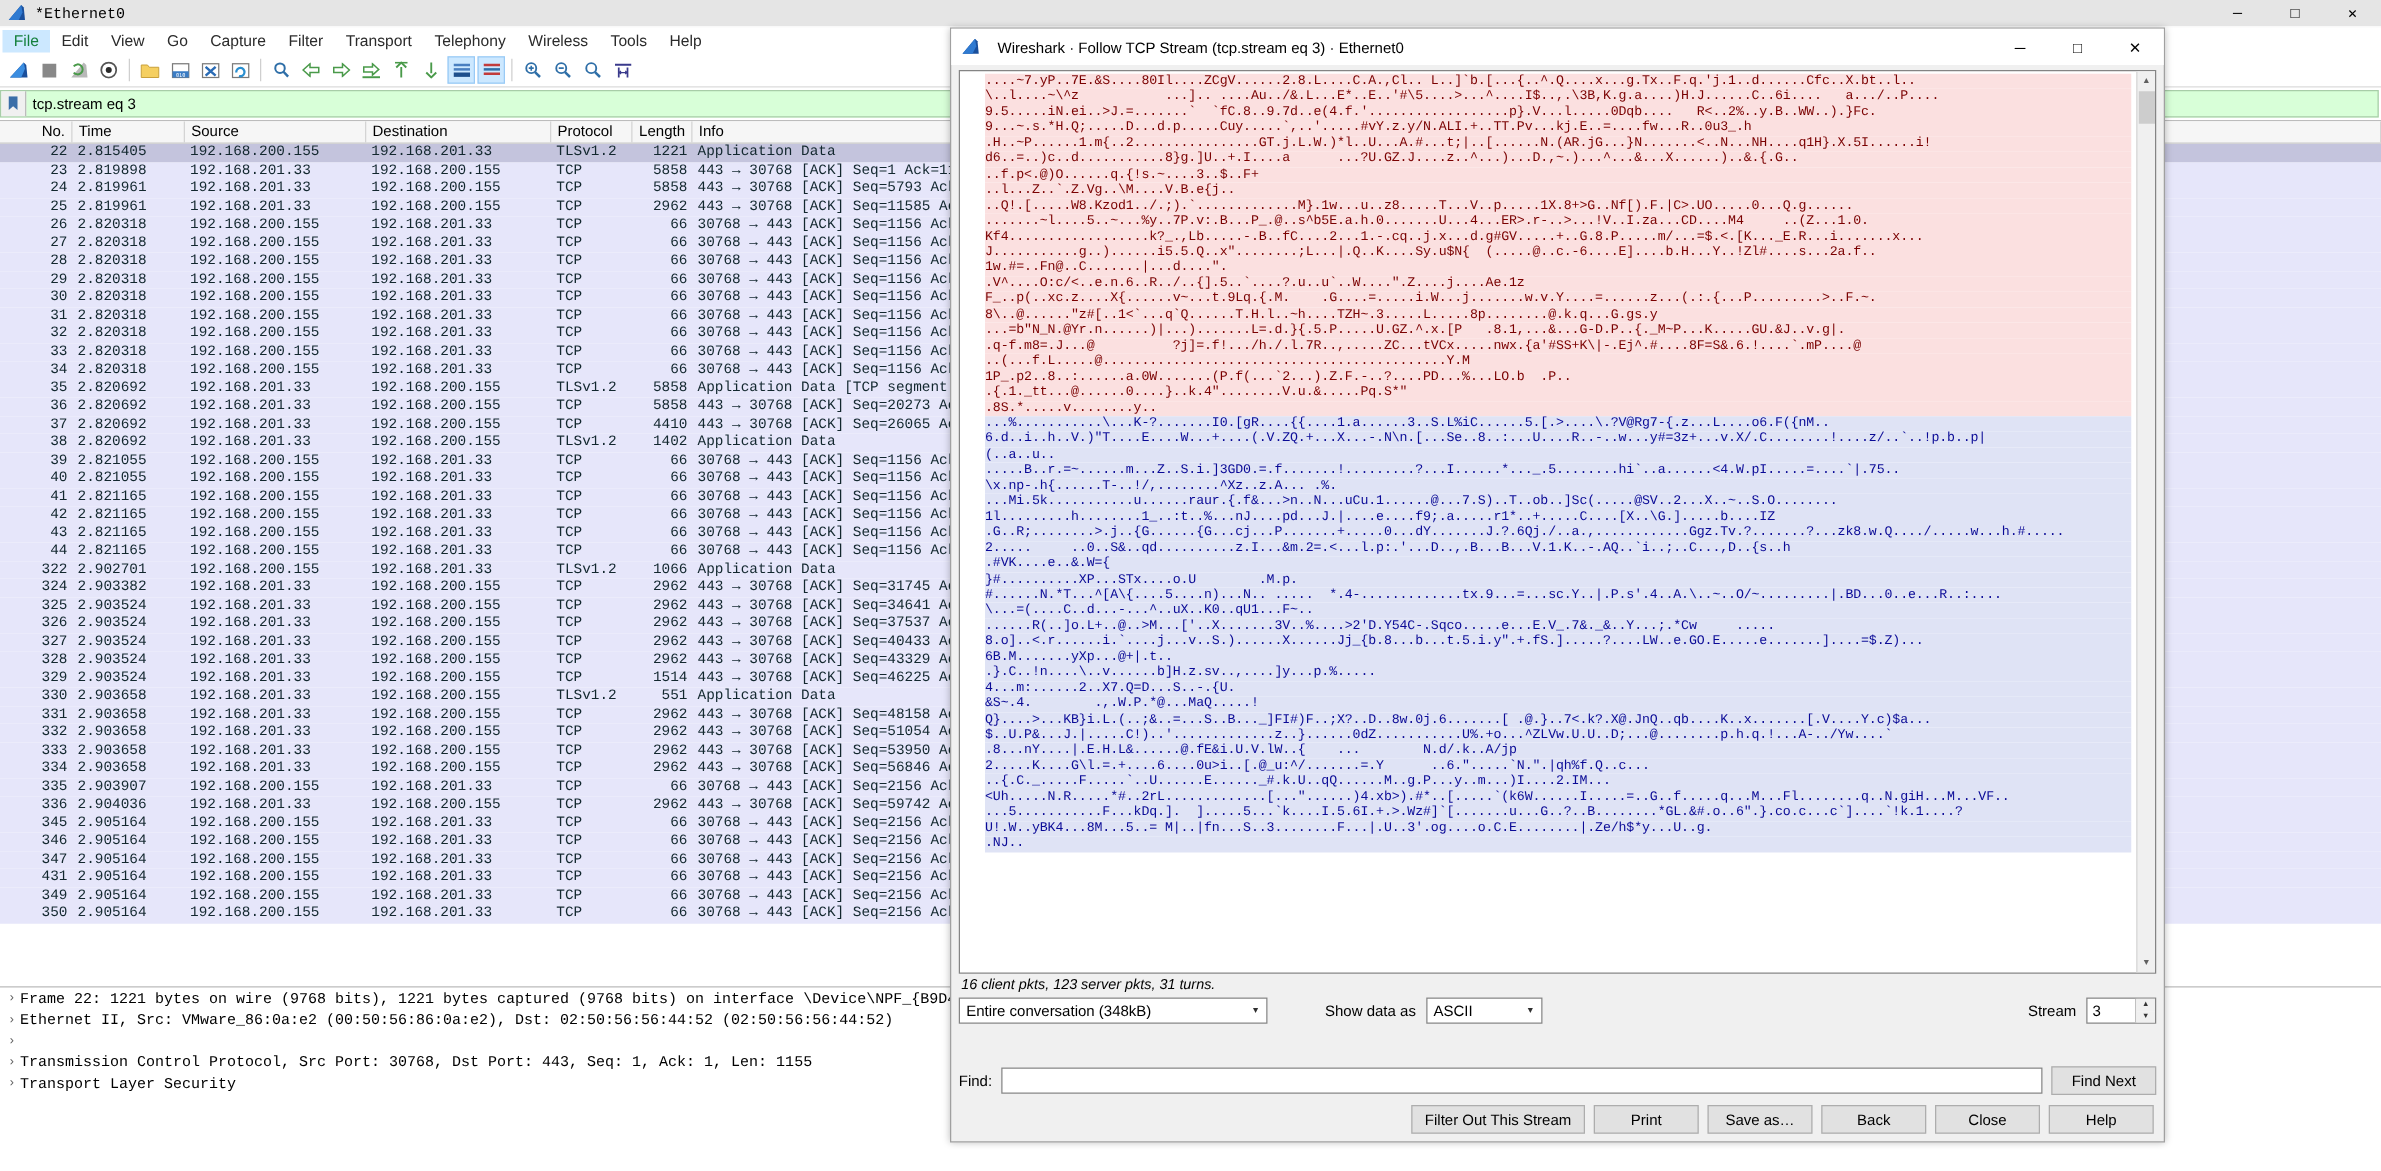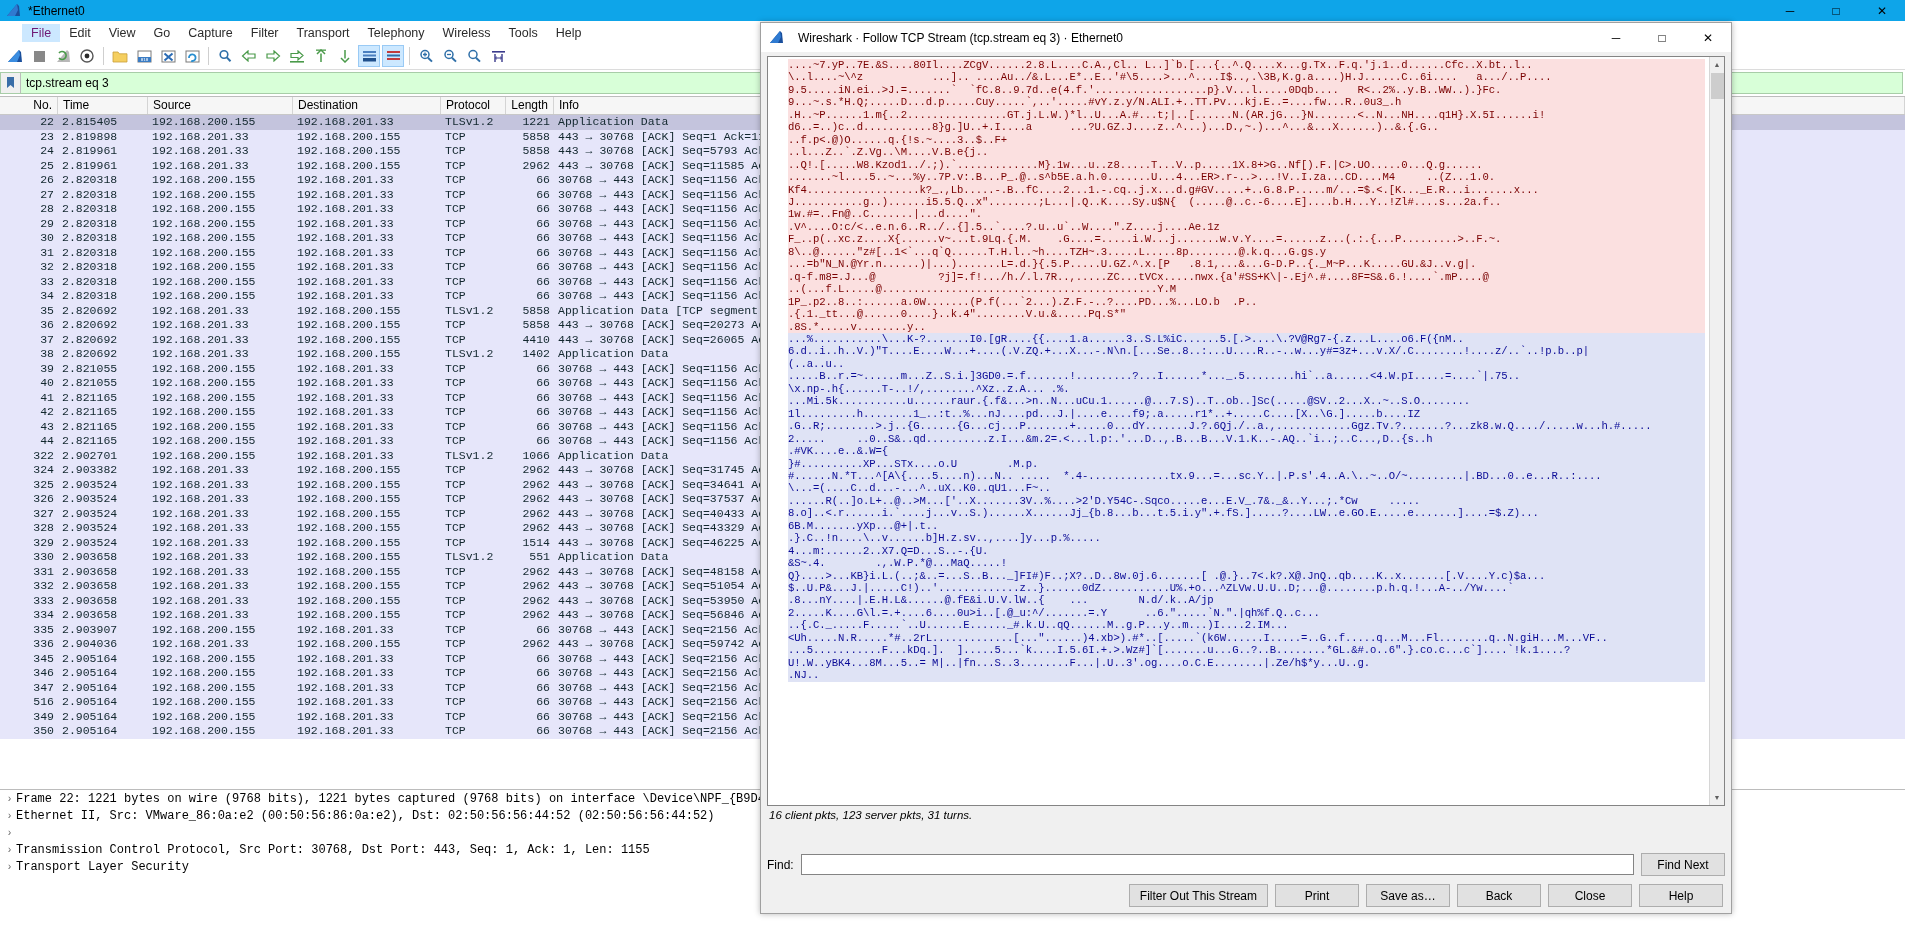--- a/index.html
+++ b/index.html
@@ -17,25 +17,26 @@
   #main-window {
     position: absolute; left: 0; top: 0;
     width: 1905px; height: 937px;
     background: #ffffff;
     display: flex; flex-direction: column;
   }
 
   
   #main-titlebar {
     height: 22px;
-    background: #0ea5e9;
+    background: #e5e5e5;
     display: flex; align-items: center;
     padding-left: 6px;
     border-bottom: 1px solid #ffffff;
     flex: 0 0 auto;
+    font-family: Liberation Mono, monospace;
   }
   .shark-logo {
     width: 15px; height: 13px; margin-right: 7px;
     position: relative; flex: 0 0 auto;
   }
   .shark-logo svg { display: block; }
   #main-title-text { font-size: 12px; color: #000; }
   #main-window-controls {
     margin-left: auto; display: flex; height: 100%;
   }
@@ -47,21 +48,21 @@
 
   
   #menubar {
     height: 21px; display: flex; align-items: center;
     background: #ffffff; padding-left: 2px;
     flex: 0 0 auto;
   }
   .menu-item {
     padding: 2px 9px; font-size: 12.5px; color: #2b2b2b;
   }
-  .menu-item.active { background: #cce8ff; color: #701a75; margin-left: 20px; }
+  .menu-item.active { background: #cce8ff; color: #15803d; }
 
   
   #toolbar {
     height: 27px; display: flex; align-items: center;
     background: #ffffff; padding-left: 3px;
     border-bottom: 1px solid #dcdcdc;
     flex: 0 0 auto;
   }
   .tb-icon {
     width: 22px; height: 22px; margin: 0 1px;
@@ -816,21 +817,21 @@
         <div class="prow">
           <div class="c-no">347</div>
           <div class="c-time">2.905164</div>
           <div class="c-src">192.168.200.155</div>
           <div class="c-dst">192.168.201.33</div>
           <div class="c-proto">TCP</div>
           <div class="c-len">66</div>
           <div class="c-info">30768 → 443 [ACK] Seq=2156 Ack=37537 Win=108 Len=0 T</div>
         </div>
         <div class="prow">
-          <div class="c-no">516</div>
+          <div class="c-no">431</div>
           <div class="c-time">2.905164</div>
           <div class="c-src">192.168.200.155</div>
           <div class="c-dst">192.168.201.33</div>
           <div class="c-proto">TCP</div>
           <div class="c-len">66</div>
           <div class="c-info">30768 → 443 [ACK] Seq=2156 Ack=38985 Win=107 Len=0 T</div>
         </div>
         <div class="prow">
           <div class="c-no">349</div>
           <div class="c-time">2.905164</div>
@@ -898,20 +899,39 @@
       <div id="stream-text"><span class="sv-server">....~7.yP..7E.&amp;S....80Il....ZCgV......2.8.L....C.A.,Cl.. L..]`b.[...{..^.Q....x...g.Tx..F.q.'j.1..d......Cfc..X.bt..l..</span><span class="sv-server">\..l....~\^z           ...].. ....Au../&amp;.L...E*..E..'#\5....&gt;...^....I$..,.\3B,K.g.a....)H.J......C..6i....   a.../..P....</span><span class="sv-server">9.5.....iN.ei..&gt;J.=.......`  `fC.8..9.7d..e(4.f.'..................p}.V...l.....0Dqb....   R&lt;..2%..y.B..WW..).}Fc.</span><span class="sv-server">9...~.s.*H.Q;.....D...d.p.....Cuy.....`,..'.....#vY.z.y/N.ALI.+..TT.Pv...kj.E..=....fw...R..0u3_.h</span><span class="sv-server">.H..~P......1.m{..2................GT.j.L.W.)*l..U...A.#...t;|..[......N.(AR.jG...}N.......&lt;..N...NH....q1H}.X.5I......i!</span><span class="sv-server">d6..=..)c..d...........8}g.]U..+.I....a      ...?U.GZ.J....z..^...)...D.,~.)...^...&amp;...X......)..&amp;.{.G..</span><span class="sv-server">..f.p&lt;.@)O......q.{!s.~....3..$..F+</span><span class="sv-server">..l...Z..`.Z.Vg..\M....V.B.e{j..</span><span class="sv-server">..Q!.[.....W8.Kzod1../.;).`.............M}.1w...u..z8.....T...V..p.....1X.8+&gt;G..Nf[).F.|C&gt;.UO.....0...Q.g......</span><span class="sv-server">.......~l....5..~...%y..7P.v:.B...P_.@..s^b5E.a.h.0.......U...4...ER&gt;.r-..&gt;...!V..I.za...CD....M4     ..(Z...1.0.</span><span class="sv-server">Kf4..................k?_.,Lb.....-.B..fC....2...1.-.cq..j.x...d.g#GV.....+..G.8.P.....m/...=$.&lt;.[K..._E.R...i.......x...</span><span class="sv-server">J...........g..)......i5.5.Q..x"........;L...|.Q..K....Sy.u$N{  (.....@..c.-6....E]....b.H...Y..!Zl#....s...2a.f..</span><span class="sv-server">1w.#=..Fn@..C.......|...d....".</span><span class="sv-server">.V^....O:c/&lt;..e.n.6..R../..{].5..`....?.u..u`..W....".Z....j....Ae.1z</span><span class="sv-server">F_..p(..xc.z....X{......v~...t.9Lq.{.M.    .G....=.....i.W...j.......w.v.Y....=......z...(.:.{...P.........&gt;..F.~.</span><span class="sv-server">8\..@......"z#[..1&lt;`...q`Q......T.H.l..~h....TZH~.3.....L.....8p........@.k.q...G.gs.y</span><span class="sv-server">...=b"N_N.@Yr.n......)|...).......L=.d.}{.5.P.....U.GZ.^.x.[P   .8.1,...&amp;...G-D.P..{._M~P...K.....GU.&amp;J..v.g|.</span><span class="sv-server">.q-f.m8=.J...@          ?j]=.f!.../h./.l.7R..,.....ZC...tVCx.....nwx.{a'#SS+K\|-.Ej^.#....8F=S&amp;.6.!....`.mP....@</span><span class="sv-server">..(...f.L.....@............................................Y.M</span><span class="sv-server">1P_.p2..8..:......a.0W.......(P.f(...`2...).Z.F.-..?....PD...%...LO.b  .P..</span><span class="sv-server">.{.1._tt...@......0....}..k.4"........V.u.&amp;.....Pq.S*"</span><span class="sv-server">.8S.*.....v........y..</span><span class="sv-client">...%...........\...K-?.......I0.[gR....{{....1.a......3..S.L%iC......5.[.&gt;....\.?V@Rg7-{.z...L....o6.F({nM..</span><span class="sv-client">6.d..i..h..V.)"T....E....W...+....(.V.ZQ.+...X...-.N\n.[...Se..8..:...U....R..-..w...y#=3z+...v.X/.C........!....z/..`..!p.b..p|</span><span class="sv-client">(..a..u..</span><span class="sv-client">.....B..r.=~......m...Z..S.i.]3GD0.=.f.......!.........?...I......*..._.5........hi`..a......&lt;4.W.pI.....=....`|.75..</span><span class="sv-client">\x.np-.h{......T-..!/,........^Xz..z.A... .%.</span><span class="sv-client">...Mi.5k...........u......raur.{.f&amp;...&gt;n..N...uCu.1......@...7.S)..T..ob..]Sc(.....@SV..2...X..~..S.O........</span><span class="sv-client">1l.........h........1_..:t..%...nJ....pd...J.|....e....f9;.a.....r1*..+.....C....[X..\G.].....b....IZ</span><span class="sv-client">.G..R;........&gt;.j..{G......{G...cj...P.......+.....0...dY.......J.?.6Qj./..a.,............Ggz.Tv.?.......?...zk8.w.Q..../.....w...h.#.....</span><span class="sv-client">2.....     ..0..S&amp;..qd..........z.I...&amp;m.2=.&lt;...l.p:.'...D..,.B...B...V.1.K..-.AQ..`i..;..C...,D..{s..h</span><span class="sv-client">.#VK....e..&amp;.W={</span><span class="sv-client">}#..........XP...STx....o.U        .M.p.</span><span class="sv-client">#......N.*T...^[A\{....5....n)...N.. .....  *.4-.............tx.9...=...sc.Y..|.P.s'.4..A.\..~..O/~.........|.BD...0..e...R..:....</span><span class="sv-client">\...=(....C..d...-...^..uX..K0..qU1...F~..</span><span class="sv-client">......R(..]o.L+..@..&gt;M...['..X.......3V..%....&gt;2'D.Y54C-.Sqco.....e...E.V_.7&amp;._&amp;..Y...;.*Cw     .....</span><span class="sv-client">8.o]..&lt;.r......i.`....j...v..S.)......X......Jj_{b.8...b...t.5.i.y".+.fS.].....?....LW..e.GO.E.....e.......]....=$.Z)...</span><span class="sv-client">6B.M.......yXp...@+|.t..</span><span class="sv-client">.}.C..!n....\..v......b]H.z.sv..,....]y...p.%.....</span><span class="sv-client">4...m:......2..X7.Q=D...S..-.{U.</span><span class="sv-client">&amp;S~.4.        .,.W.P.*@...MaQ.....!</span><span class="sv-client">Q}....&gt;...KB}i.L.(..;&amp;..=...S..B..._]FI#)F..;X?..D..8w.0j.6.......[ .@.}..7&lt;.k?.X@.JnQ..qb....K..x.......[.V....Y.c)$a...</span><span class="sv-client">$..U.P&amp;...J.|.....C!)..'.............z..}......0dZ...........U%.+o...^ZLVw.U.U..D;...@........p.h.q.!...A-../Yw....`</span><span class="sv-client">.8...nY....|.E.H.L&amp;......@.fE&amp;i.U.V.lW..{    ...        N.d/.k..A/jp</span><span class="sv-client">2.....K....G\l.=.+....6....0u&gt;i..[.@_u:^/.......=.Y      ..6.".....`N.".|qh%f.Q..c...</span><span class="sv-client">..{.C._.....F.....`..U......E......_#.k.U..qQ......M..g.P...y..m...)I....2.IM...</span><span class="sv-client">&lt;Uh.....N.R.....*#..2rL.............[..."......)4.xb&gt;).#*..[.....`(k6W......I.....=..G..f.....q...M...Fl........q..N.giH...M...VF..</span><span class="sv-client">...5...........F...kDq.].  ].....5...`k....I.5.6I.+.&gt;.Wz#]`[.......u...G..?..B........*GL.&amp;#.o..6".}.co.c...c`]....`!k.1....?</span><span class="sv-client">U!.W..yBK4...8M...5..= M|..|fn...S..3........F...|.U..3'.og....o.C.E........|.Ze/h$*y...U..g.</span><span class="sv-client">.NJ..</span></div>
       <div id="sv-scroll">
         <div class="sb-arrow">▲</div>
         <div id="sb-thumb"></div>
         <div class="sb-arrow" style="position:absolute;bottom:0;width:100%;">▼</div>
       </div>
     </div>
 
     <div id="stats-line">16 client pkts, 123 server pkts, 31 turns.</div>
 
+    <div id="controls-row">
+      <div class="combo" id="conversation-combo">
+        <span>Entire conversation (348kB)</span>
+        <span class="arrow">▼</span>
+      </div>
+      <span class="ctl-label" style="margin-left:38px;">Show data as</span>
+      <div class="combo" id="showdata-combo">
+        <span>ASCII</span>
+        <span class="arrow">▼</span>
+      </div>
+      <span class="ctl-label" id="stream-label">Stream</span>
+      <div class="spinner">
+        <span>3</span>
+        <span class="spin-btns">
+          <div>▲</div>
+          <div>▼</div>
+        </span>
+      </div>
+    </div>
 
     <div id="find-row">
       <span id="find-label">Find:</span>
       <input id="find-input" type="text" value="" style="">
       <div class="btn" id="find-next-btn">Find Next</div>
     </div>
 
     <div id="dlg-buttons">
       <div class="btn" style="min-width:122px;">Filter Out This Stream</div>
       <div class="btn" style="min-width:84px;">Print</div>

